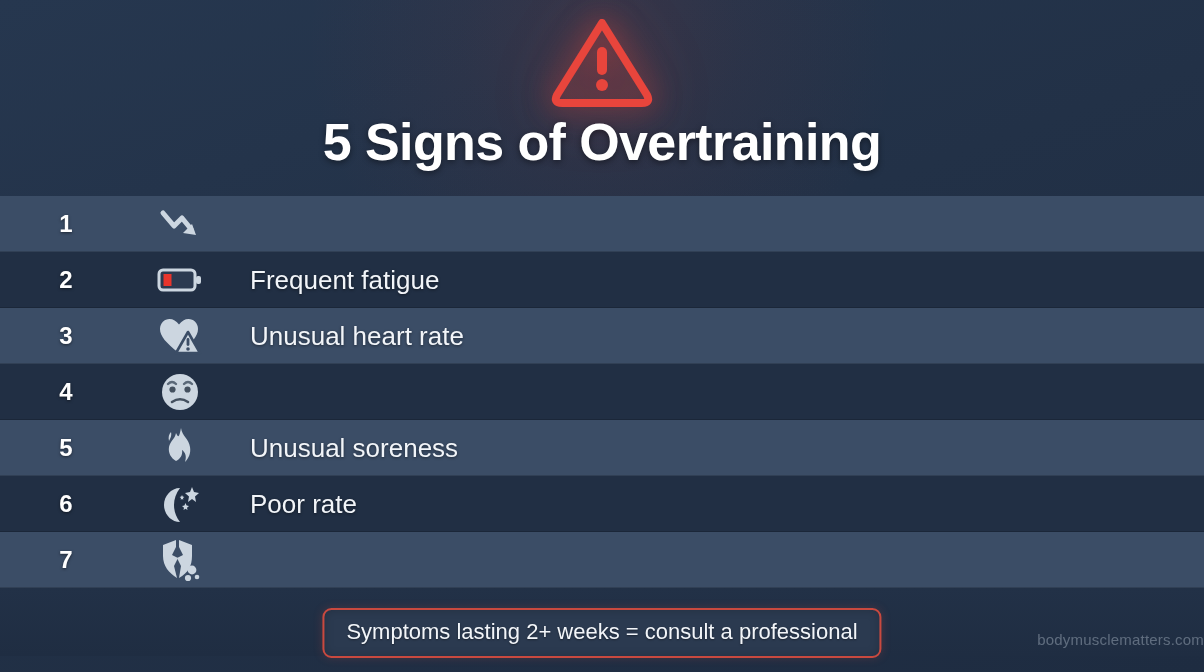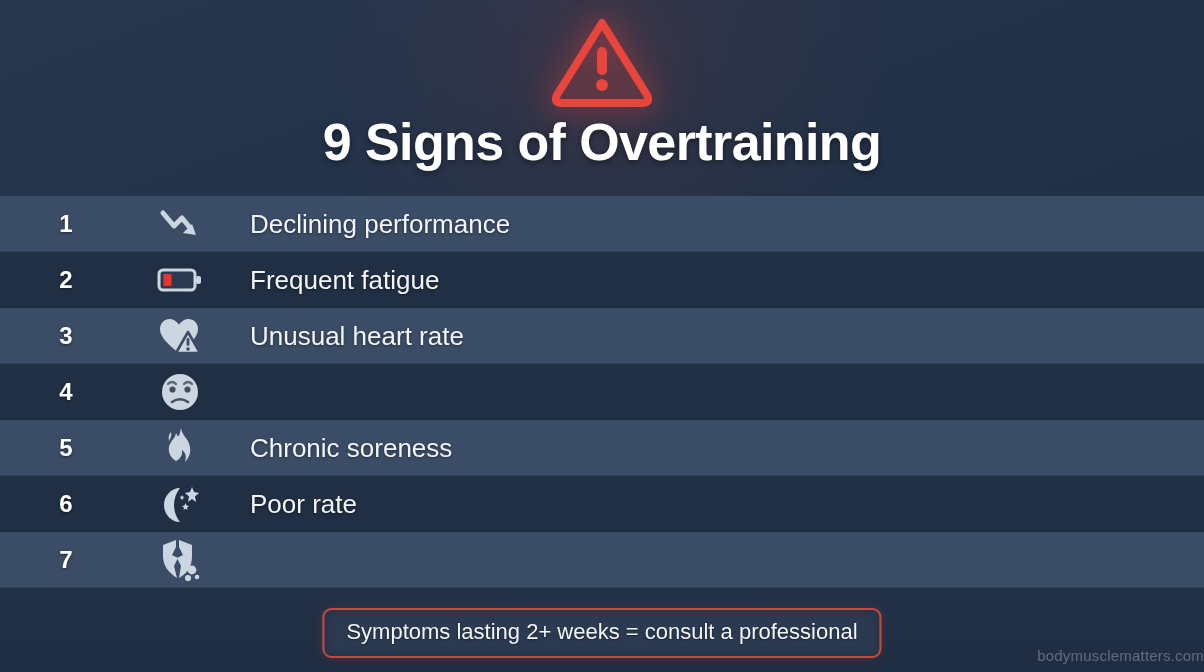--- a/index.html
+++ b/index.html
@@ -101,21 +101,21 @@
     text-shadow: 0 1px 3px rgba(0,0,0,0.45);
     white-space: nowrap;
   }
 
   
   .footer {
     position: absolute;
     top: 588px;
     left: 0;
     width: 1204px;
-    height: 84px;
+    height: 68px;
     background: linear-gradient(180deg, #223147 0%, #1f2d42 100%);
   }
   .callout {
     position: absolute;
     top: 20px;
     left: 50%;
     transform: translateX(-50%);
     box-sizing: border-box;
     padding: 9px 22px 11px 22px;
     border: 2px solid #c9493f;
@@ -145,34 +145,33 @@
   <div class="header">
 
     <div class="warn-wrap">
       <svg class="warn-svg" width="104" height="94" viewBox="0 0 104 94" aria-hidden="true">
         <path d="M52 9 L97 81 Q101 89 92 89 L12 89 Q3 89 7 81 Z" fill="none" stroke="#e8453c" stroke-width="8" stroke-linejoin="round" stroke-linecap="round"></path>
         <rect x="47" y="33" width="10" height="28" rx="5" fill="#e8453c"></rect>
         <circle cx="52" cy="71" r="6" fill="#e8453c"></circle>
       </svg>
     </div>
 
-    <div class="title">9 Signs of Overtraining</div>
+    <div class="title">5 Signs of Overtraining</div>
   </div>
 
   <div class="list">
 
     <div class="row odd">
       <div class="num">1</div>
       <div class="icon">
         <svg width="44" height="40" viewBox="0 0 44 40" aria-hidden="true">
           <path d="M5 9 L16 22 L24 14 L33 25" fill="none" stroke="#ccd6e0" stroke-width="5" stroke-linecap="round" stroke-linejoin="round"></path>
           <path d="M38 31 L25 29 L34 20 Z" fill="#ccd6e0"></path>
         </svg>
       </div>
-      <div class="label">Declining performance</div>
     </div>
 
     <div class="row even">
       <div class="num">2</div>
       <div class="icon">
         <svg width="46" height="28" viewBox="0 0 46 28" aria-hidden="true">
           <rect x="2" y="4" width="36" height="20" rx="4" fill="#2b3a50" stroke="#ccd6e0" stroke-width="3"></rect>
           <rect x="6.5" y="8" width="8" height="12" fill="#e8352c"></rect>
           <rect x="39" y="10" width="5" height="8" rx="2" fill="#ccd6e0"></rect>
         </svg>
@@ -211,21 +210,21 @@
     <div class="row odd">
       <div class="num">5</div>
       <div class="icon">
         <svg width="36" height="44" viewBox="0 0 36 44" aria-hidden="true">
           <path d="M19 2 C20 10 27 13 28 21 C29 27 27 32 23 36 C25 30 23 26 20 24
                    C21 29 18 33 14 35 C9 32 6 27 7 21 C8 15 13 13 14 7
                    C16 11 17 13 19 2 Z" fill="#ccd6e0"></path>
           <path d="M9 6 C10 10 8 13 7 15 C6 11 7 8 9 6 Z" fill="#ccd6e0"></path>
         </svg>
       </div>
-      <div class="label">Chronic soreness</div>
+      <div class="label">Unusual soreness</div>
     </div>
 
     <div class="row even">
       <div class="num">6</div>
       <div class="icon">
         <svg width="46" height="42" viewBox="0 0 46 42" aria-hidden="true">
           <path d="M23 5 C14 5 7 13 7 22 C7 31 14 39 23 39 C19 34 17 28 17 22
                    C17 16 19 10 23 5 Z" fill="#ccd6e0"></path>
           <path d="M35 4 L37 9 L42 10 L38 13.5 L39 19 L35 16 L31 19 L32 13.5 L28 10 L33 9 Z" fill="#ccd6e0"></path>
           <path d="M28.5 20 L29.6 22.4 L32 23 L30 24.7 L30.5 27 L28.5 25.7 L26.5 27 L27 24.7 L25 23 L27.4 22.4 Z" fill="#ccd6e0"></path>

